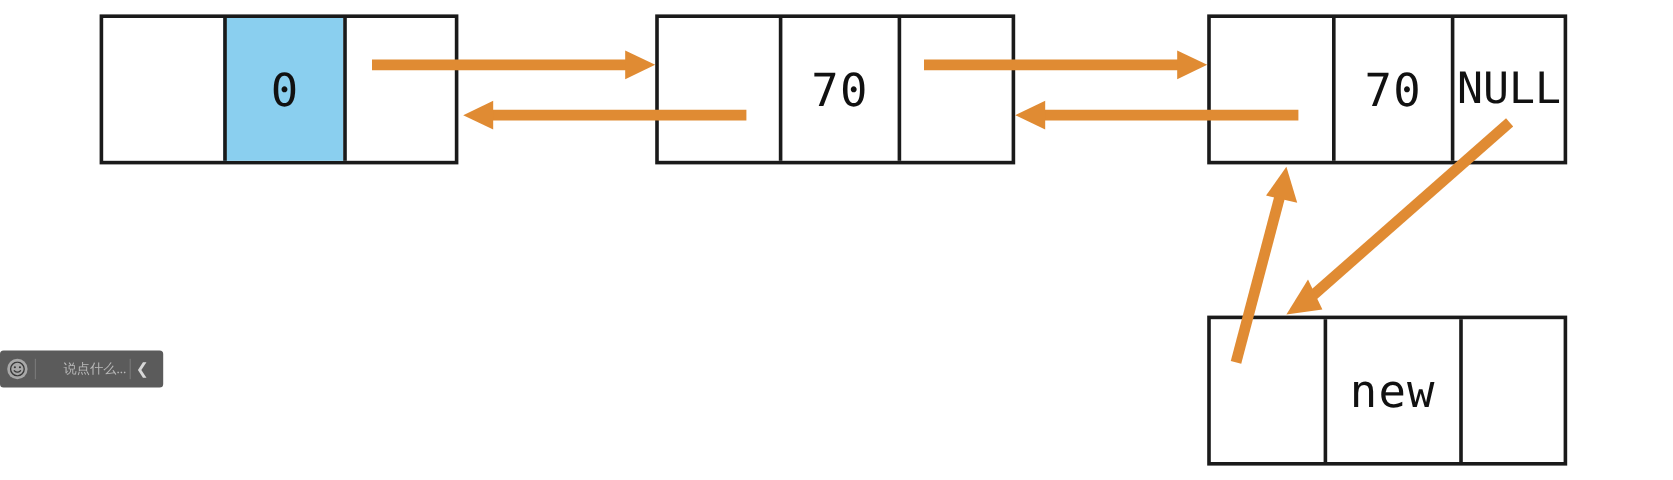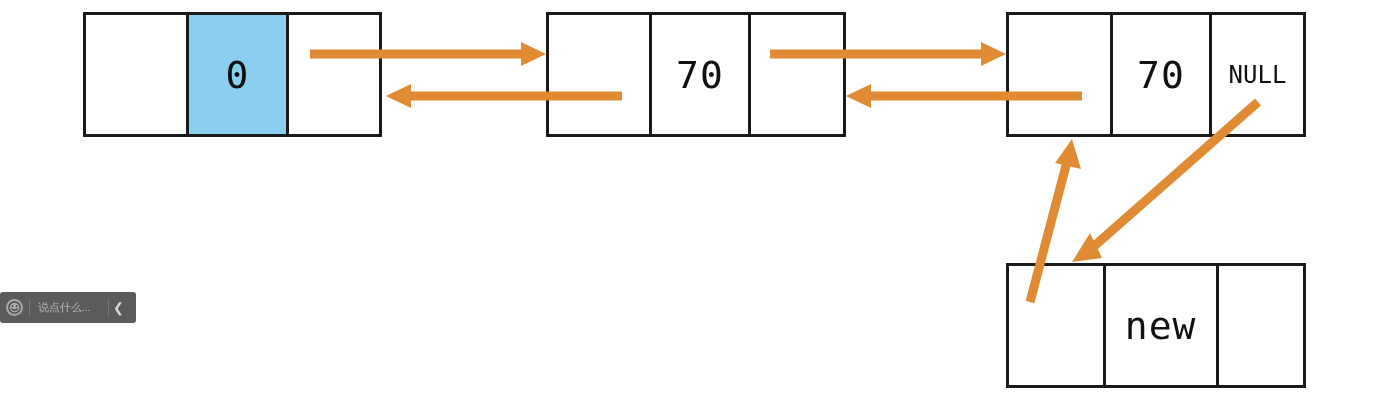--- a/index.html
+++ b/index.html
@@ -41,21 +41,21 @@
     letter-spacing: 1px;
     background: transparent;
   }
   .cell + .cell {
     border-left: 3px solid #1a1a1a;
   }
   .cell.highlight {
     background: #8ACFEF;
   }
   .cell.null-cell {
-    font-size: 24px;
+    font-size: 36px;
     letter-spacing: 0px;
   }
 
   
   #node-head     { left: 83px;  top: 12px;  width: 299px; height: 125px; }
   #node-head .c0 { width: 100px; }
   #node-head .c1 { width: 100px; }
   #node-head .c2 { width: 93px; }
 
   
@@ -117,20 +117,21 @@
     flex: 0 0 auto;
   }
   #comment-bar .placeholder {
     flex: 1 1 auto;
     color: #b9b9b9;
     font-size: 11px;
     font-family: Liberation Serif, serif;
     padding-left: 8px;
     white-space: nowrap;
     overflow: hidden;
+    margin-left: 15px;
   }
   #comment-bar .collapse-btn {
     flex: 0 0 auto;
     color: #d8d8d8;
     font-size: 13px;
     padding: 0 6px 0 4px;
     line-height: 1;
   }
 </style>
 </head>

